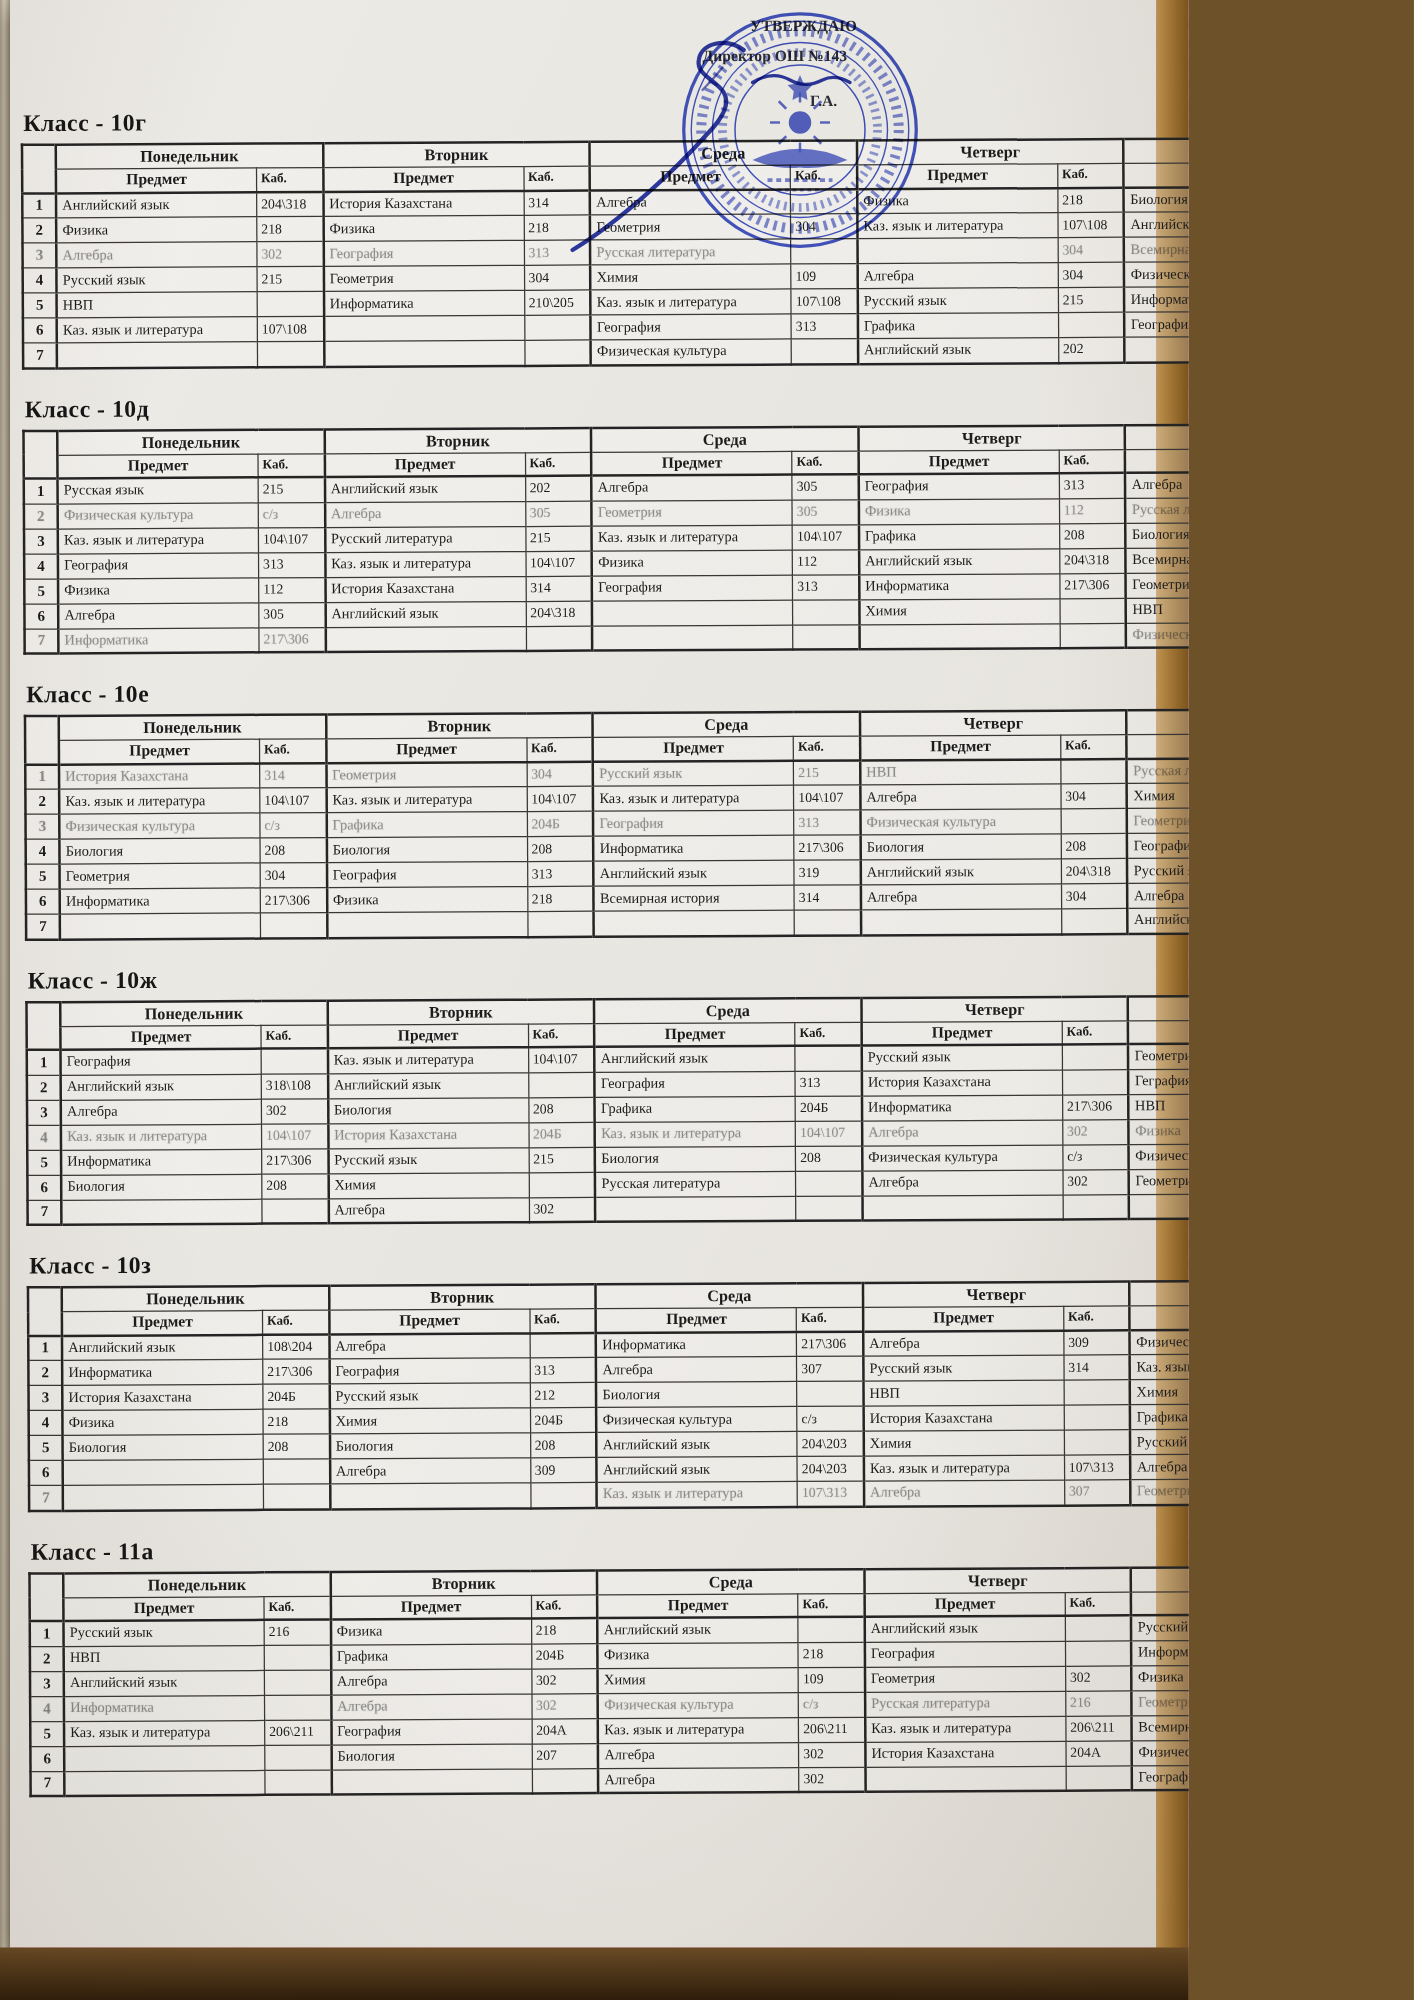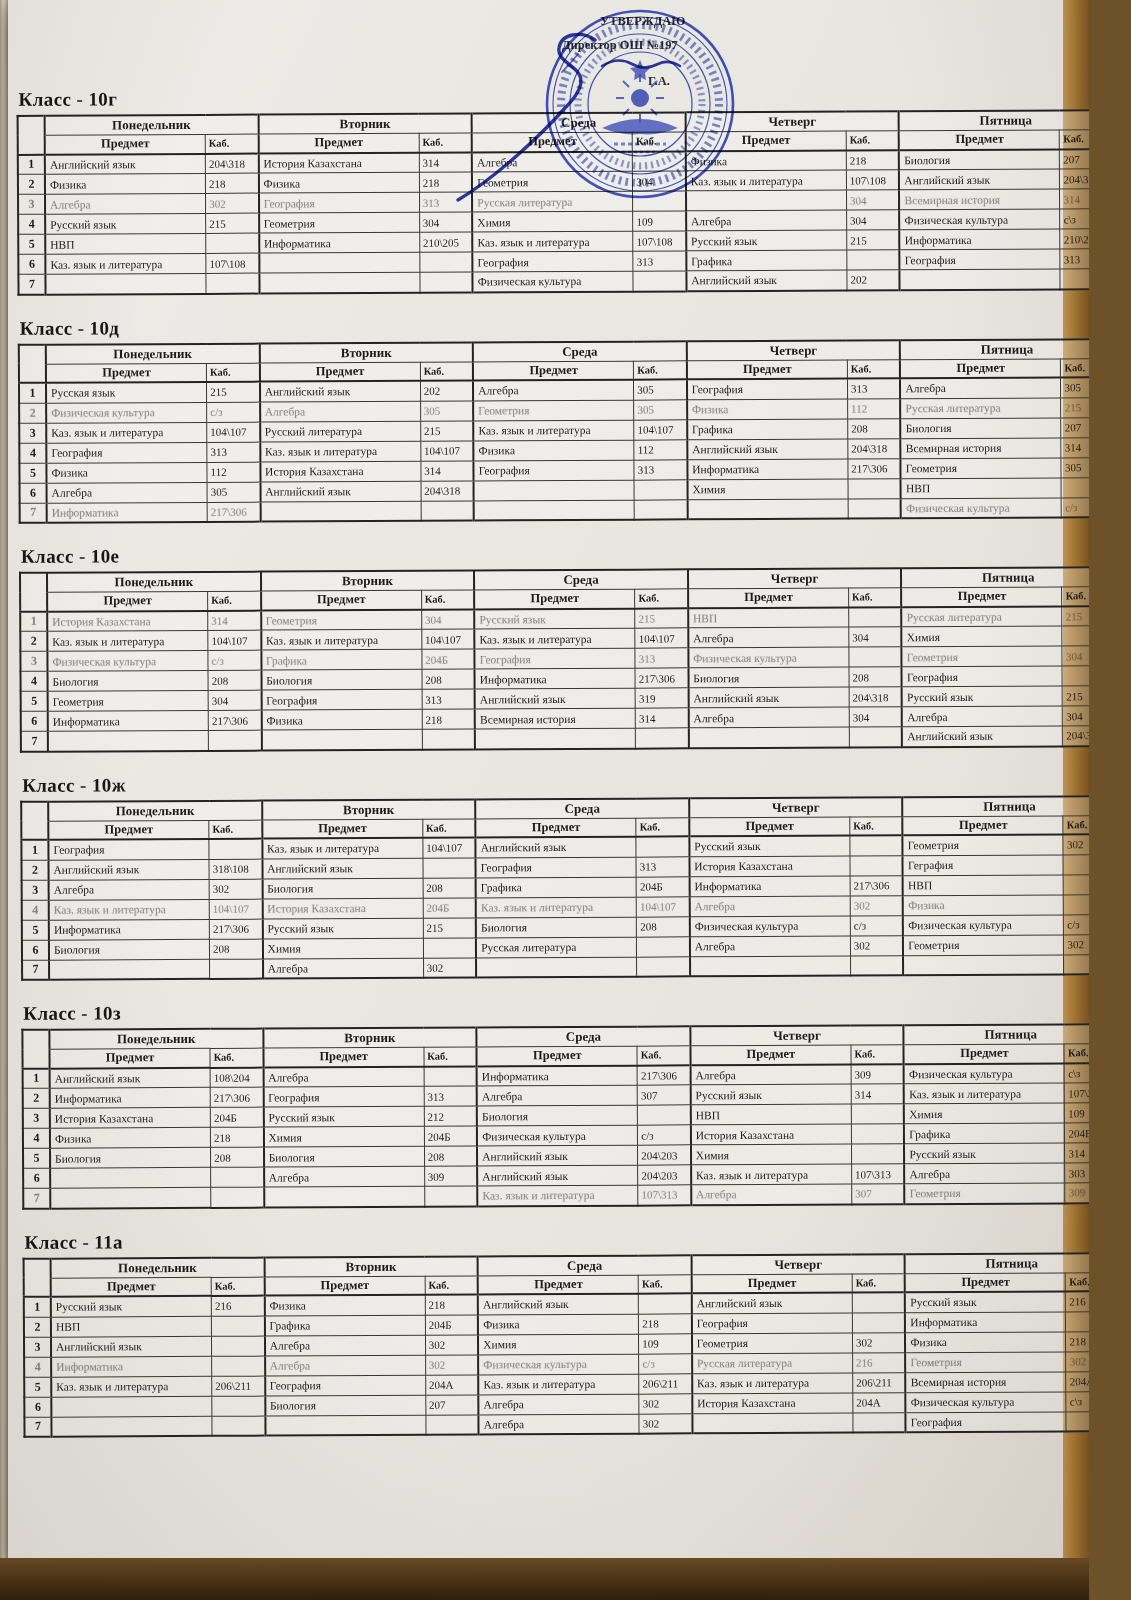--- a/index.html
+++ b/index.html
@@ -1,16 +1,16 @@
 <!DOCTYPE html>
 <html><head>
 <meta charset="utf-8">
 <style>
   html,body{margin:0;padding:0;background:#6d5128;}
-  .page{position:relative;width:1089px;height:1600px;overflow:hidden;
+  .page{position:relative;width:951px;height:1600px;overflow:hidden;
         background:#f9a8d4;font-family:"Liberation Serif",serif;}
   
   .paper{position:absolute;left:8px;top:0;right:26px;bottom:42px;
          background:linear-gradient(115deg,#edebe7 0%,#e9e7e2 45%,#e4e1da 100%);
          box-shadow:0 8px 18px rgba(25,12,0,.55);}
   .left-edge{position:absolute;left:0;top:0;width:8px;height:100%;
          background:linear-gradient(90deg,#b3a88f,#d8d2c4 40%,#c4bcab 70%,#a79d86);}
   .wood-right{position:absolute;right:0;top:0;width:26px;height:100%;
          background:linear-gradient(90deg,#c29552,#9a6e2d 60%,#7c5520),
                     repeating-linear-gradient(180deg,rgba(0,0,0,.10) 0 7px,rgba(255,255,255,.05) 7px 16px);}
@@ -56,21 +56,21 @@
 </head>
 <body>
 
 <div class="page">
   <div class="left-edge"></div>
   <div class="paper"></div>
   <div class="wood-right"></div>
   <div class="wood-bottom"></div>
 
   <div class="approval appr1">УТВЕРЖДАЮ</div>
-  <div class="approval appr2">Директор ОШ №197</div>
+  <div class="approval appr2">Директор ОШ №143</div>
   <div class="approval appr3">Г.А.</div>
 
   <div class="content" id="tables-area">
       <section class="class-block">
         <h2 class="class-title">Класс - 10г</h2>
         <table class="sched">
           <colgroup>
             <col class="c-num">
             <col class="c-subj">
             <col class="c-room">

